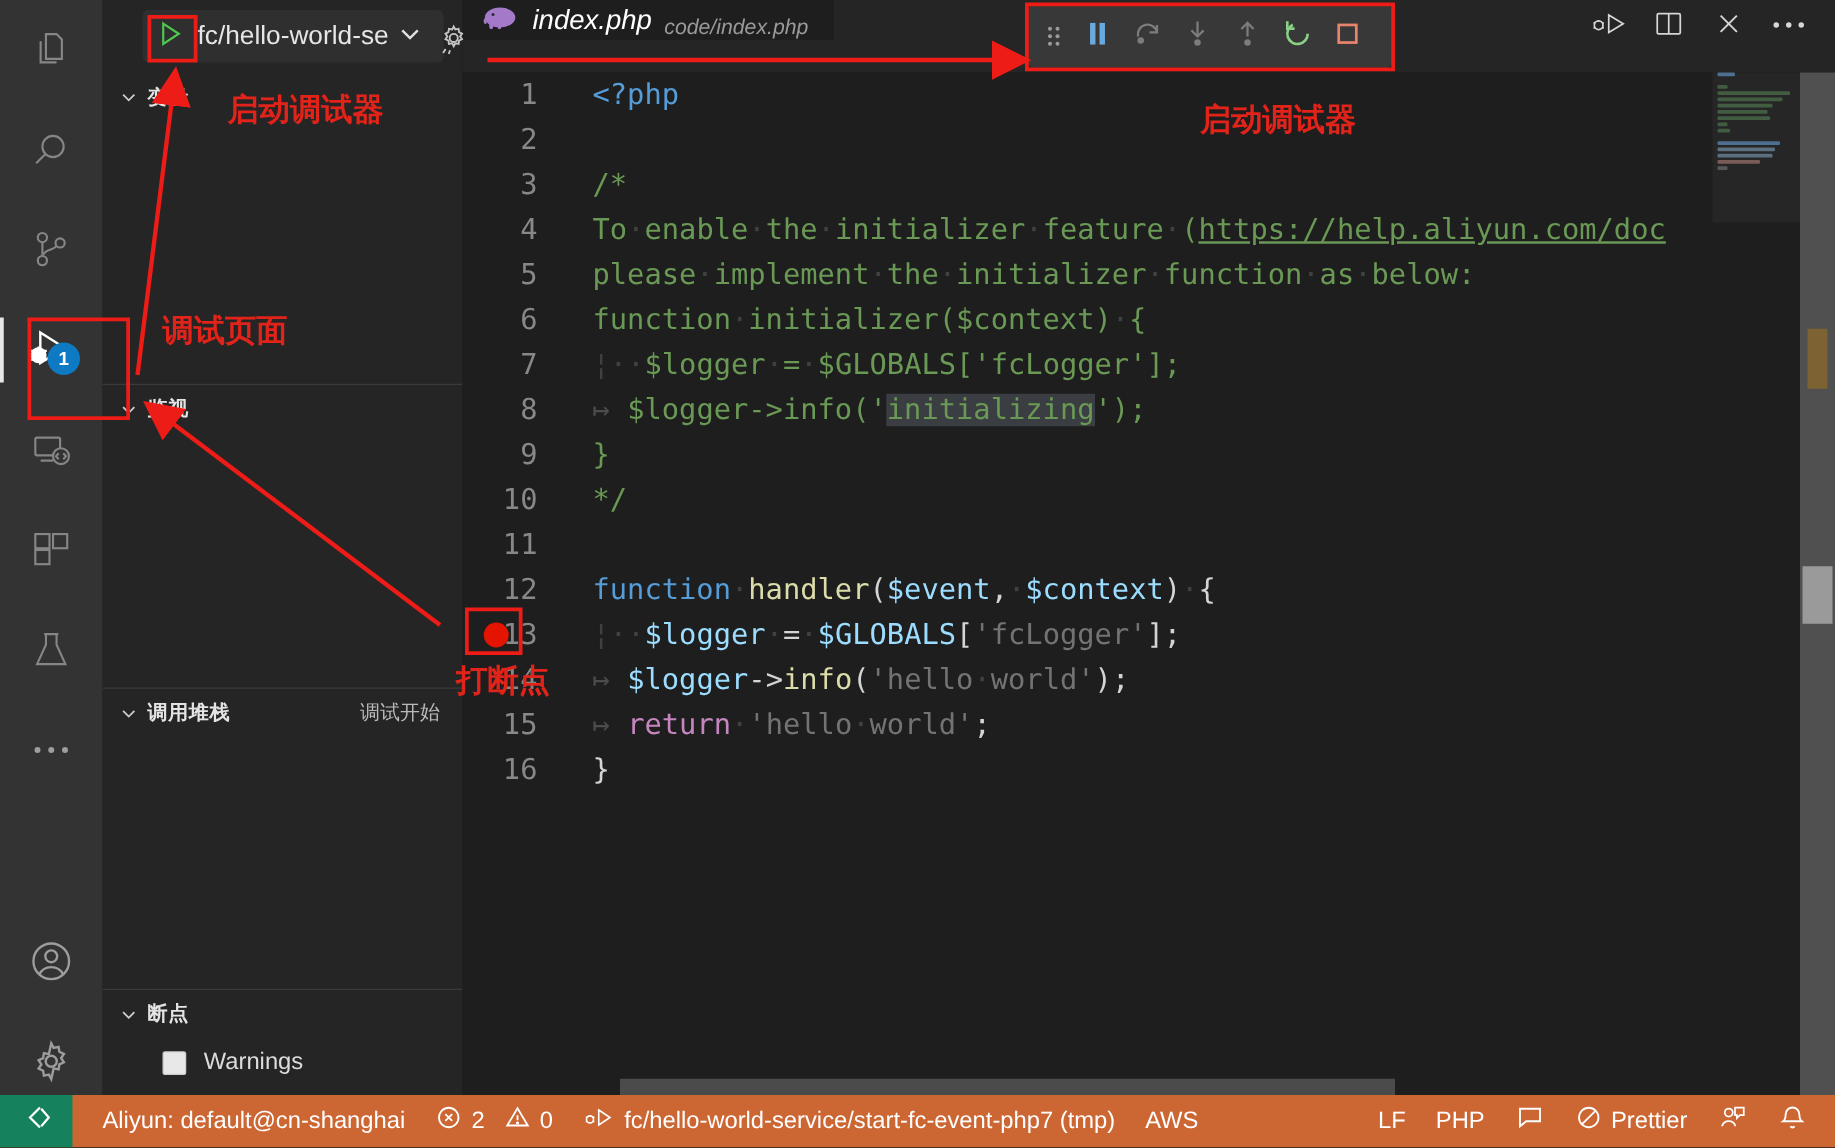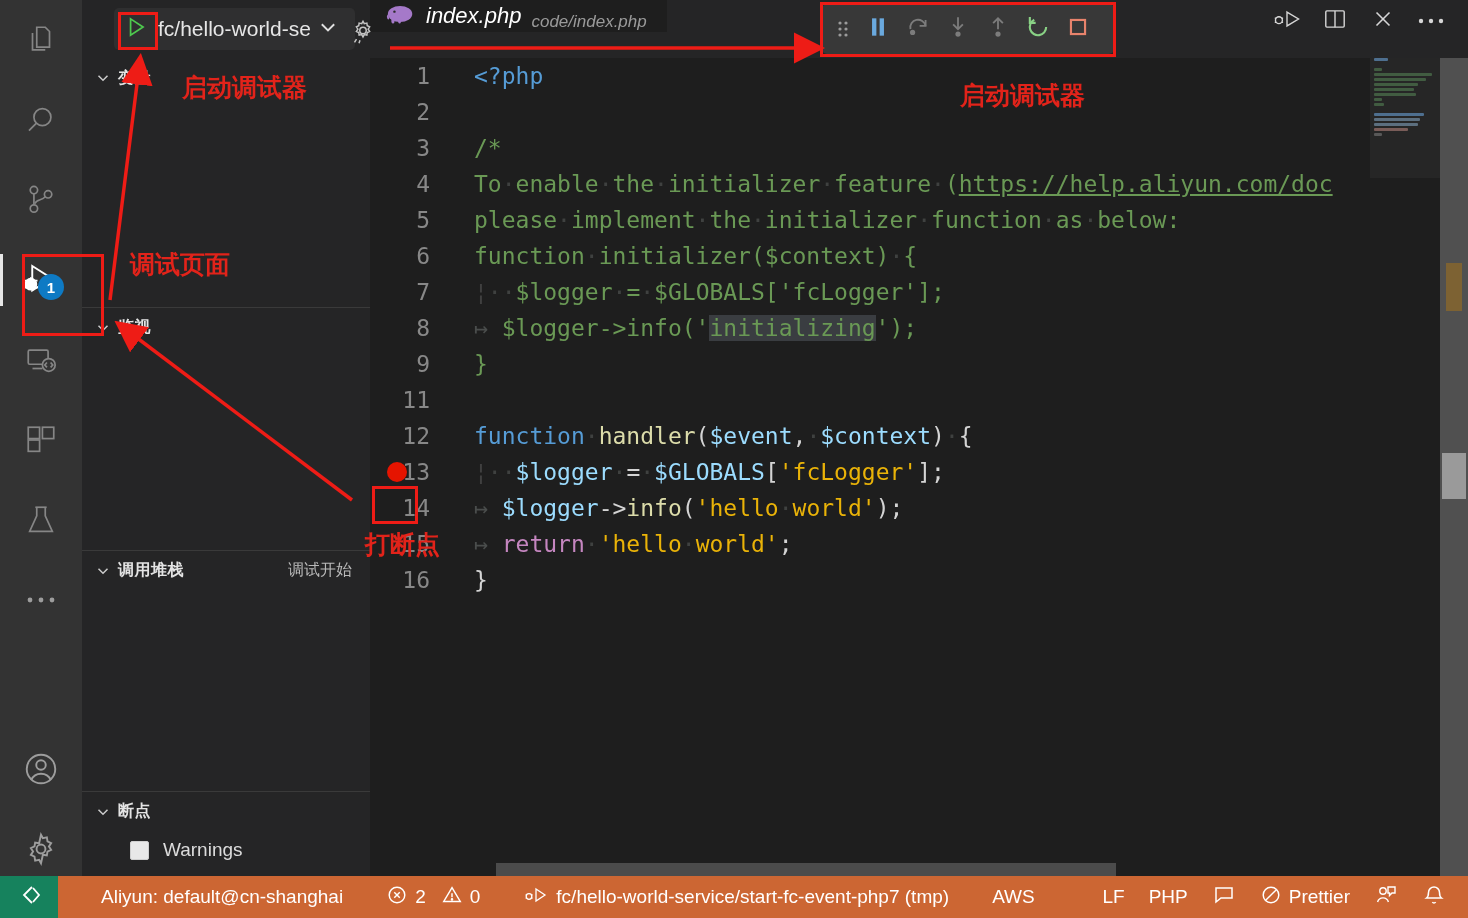--- a/index.html
+++ b/index.html
@@ -159,21 +159,21 @@
     padding-left: 26px;
   }
   
   .t-tag      { color: #569cd6; }
   .t-comment  { color: #6a9955; }
   .t-link     { color: #6a9955; text-decoration: underline; }
   .t-kw       { color: #569cd6; }
   .t-kw2      { color: #c586c0; }
   .t-fn       { color: #dcdcaa; }
   .t-var      { color: #9cdcfe; }
-  .t-str      { color: #eab308; }
+  .t-str      { color: #737373; }
   .t-plain    { color: #d4d4d4; }
   .t-dot      { color: #3f4140; }
   .t-arrow    { color: #4a4d4c; }
   .sel { background: #3a3d41; }
   .indent-guide { color: #404040; }
 
   
   .minimap {
     position: absolute; right: 28px; top: 58px;
     width: 70px; height: 831px;
@@ -226,21 +226,21 @@
     display: flex; align-items: center; justify-content: center;
     cursor: grab;
   }
 
   
   .statusbar {
     position: absolute; left: 0; bottom: 0;
     width: 1468px; height: 42px;
     background: #cc6633;
     display: flex; align-items: center;
-    color: #ffffff; font-size: 19px; gap: 19px;
+    color: #ffffff; font-size: 19px;
   }
   .sbar-remote {
     background: #16825d; height: 42px;
     width: 58px;
     display: flex; align-items: center; justify-content: center;
     cursor: pointer;
   }
   .sbar-item {
     display: flex; align-items: center; gap: 7px;
     padding: 0 12px; height: 42px;
@@ -535,20 +535,21 @@
       <div class="code-rows" id="code-rows">
           <div class="code-row"><span class="lnum">1</span><span class="ctext"><span class="t-tag">&lt;?php</span></span></div>
           <div class="code-row"><span class="lnum">2</span><span class="ctext"></span></div>
           <div class="code-row"><span class="lnum">3</span><span class="ctext"><span class="t-comment">/*</span></span></div>
           <div class="code-row"><span class="lnum">4</span><span class="ctext"><span class="t-comment">To</span><span class="t-dot">·</span><span class="t-comment">enable</span><span class="t-dot">·</span><span class="t-comment">the</span><span class="t-dot">·</span><span class="t-comment">initializer</span><span class="t-dot">·</span><span class="t-comment">feature</span><span class="t-dot">·</span><span class="t-comment">(</span><span class="t-link">https://help.aliyun.com/doc</span></span></div>
           <div class="code-row"><span class="lnum">5</span><span class="ctext"><span class="t-comment">please</span><span class="t-dot">·</span><span class="t-comment">implement</span><span class="t-dot">·</span><span class="t-comment">the</span><span class="t-dot">·</span><span class="t-comment">initializer</span><span class="t-dot">·</span><span class="t-comment">function</span><span class="t-dot">·</span><span class="t-comment">as</span><span class="t-dot">·</span><span class="t-comment">below:</span></span></div>
           <div class="code-row"><span class="lnum">6</span><span class="ctext"><span class="t-comment">function</span><span class="t-dot">·</span><span class="t-comment">initializer($context)</span><span class="t-dot">·</span><span class="t-comment">{</span></span></div>
           <div class="code-row"><span class="lnum">7</span><span class="ctext"><span class="indent-guide">¦</span><span class="t-dot">·</span><span class="t-dot">·</span><span class="t-comment">$logger</span><span class="t-dot">·</span><span class="t-comment">=</span><span class="t-dot">·</span><span class="t-comment">$GLOBALS['fcLogger'];</span></span></div>
           <div class="code-row"><span class="lnum">8</span><span class="ctext"><span class="t-arrow">↦</span><span class="t-dot"> </span><span class="t-comment">$logger-&gt;info('</span><span class="t-comment sel">initializing</span><span class="t-comment">');</span></span></div>
           <div class="code-row"><span class="lnum">9</span><span class="ctext"><span class="t-comment">}</span></span></div>
+          <div class="code-row"><span class="lnum">10</span><span class="ctext"><span class="t-comment">*/</span></span></div>
           <div class="code-row"><span class="lnum">11</span><span class="ctext"></span></div>
           <div class="code-row"><span class="lnum">12</span><span class="ctext"><span class="t-kw">function</span><span class="t-dot">·</span><span class="t-fn">handler</span><span class="t-plain">(</span><span class="t-var">$event</span><span class="t-plain">,</span><span class="t-dot">·</span><span class="t-var">$context</span><span class="t-plain">)</span><span class="t-dot">·</span><span class="t-plain">{</span></span></div>
           <div class="code-row"><div class="gutter-bp"><div class="bp-dot"></div></div><span class="lnum">13</span><span class="ctext"><span class="indent-guide">¦</span><span class="t-dot">·</span><span class="t-dot">·</span><span class="t-var">$logger</span><span class="t-dot">·</span><span class="t-plain">=</span><span class="t-dot">·</span><span class="t-var">$GLOBALS</span><span class="t-plain">[</span><span class="t-str">'fcLogger'</span><span class="t-plain">];</span></span></div>
           <div class="code-row"><span class="lnum">14</span><span class="ctext"><span class="t-arrow">↦</span><span class="t-dot"> </span><span class="t-var">$logger</span><span class="t-plain">-&gt;</span><span class="t-fn">info</span><span class="t-plain">(</span><span class="t-str">'hello</span><span class="t-dot">·</span><span class="t-str">world'</span><span class="t-plain">);</span></span></div>
           <div class="code-row"><span class="lnum">15</span><span class="ctext"><span class="t-arrow">↦</span><span class="t-dot"> </span><span class="t-kw2">return</span><span class="t-dot">·</span><span class="t-str">'hello</span><span class="t-dot">·</span><span class="t-str">world'</span><span class="t-plain">;</span></span></div>
           <div class="code-row"><span class="lnum">16</span><span class="ctext"><span class="t-plain">}</span></span></div>
         </div>
       <div class="hscroll"></div>
     </div>
 

